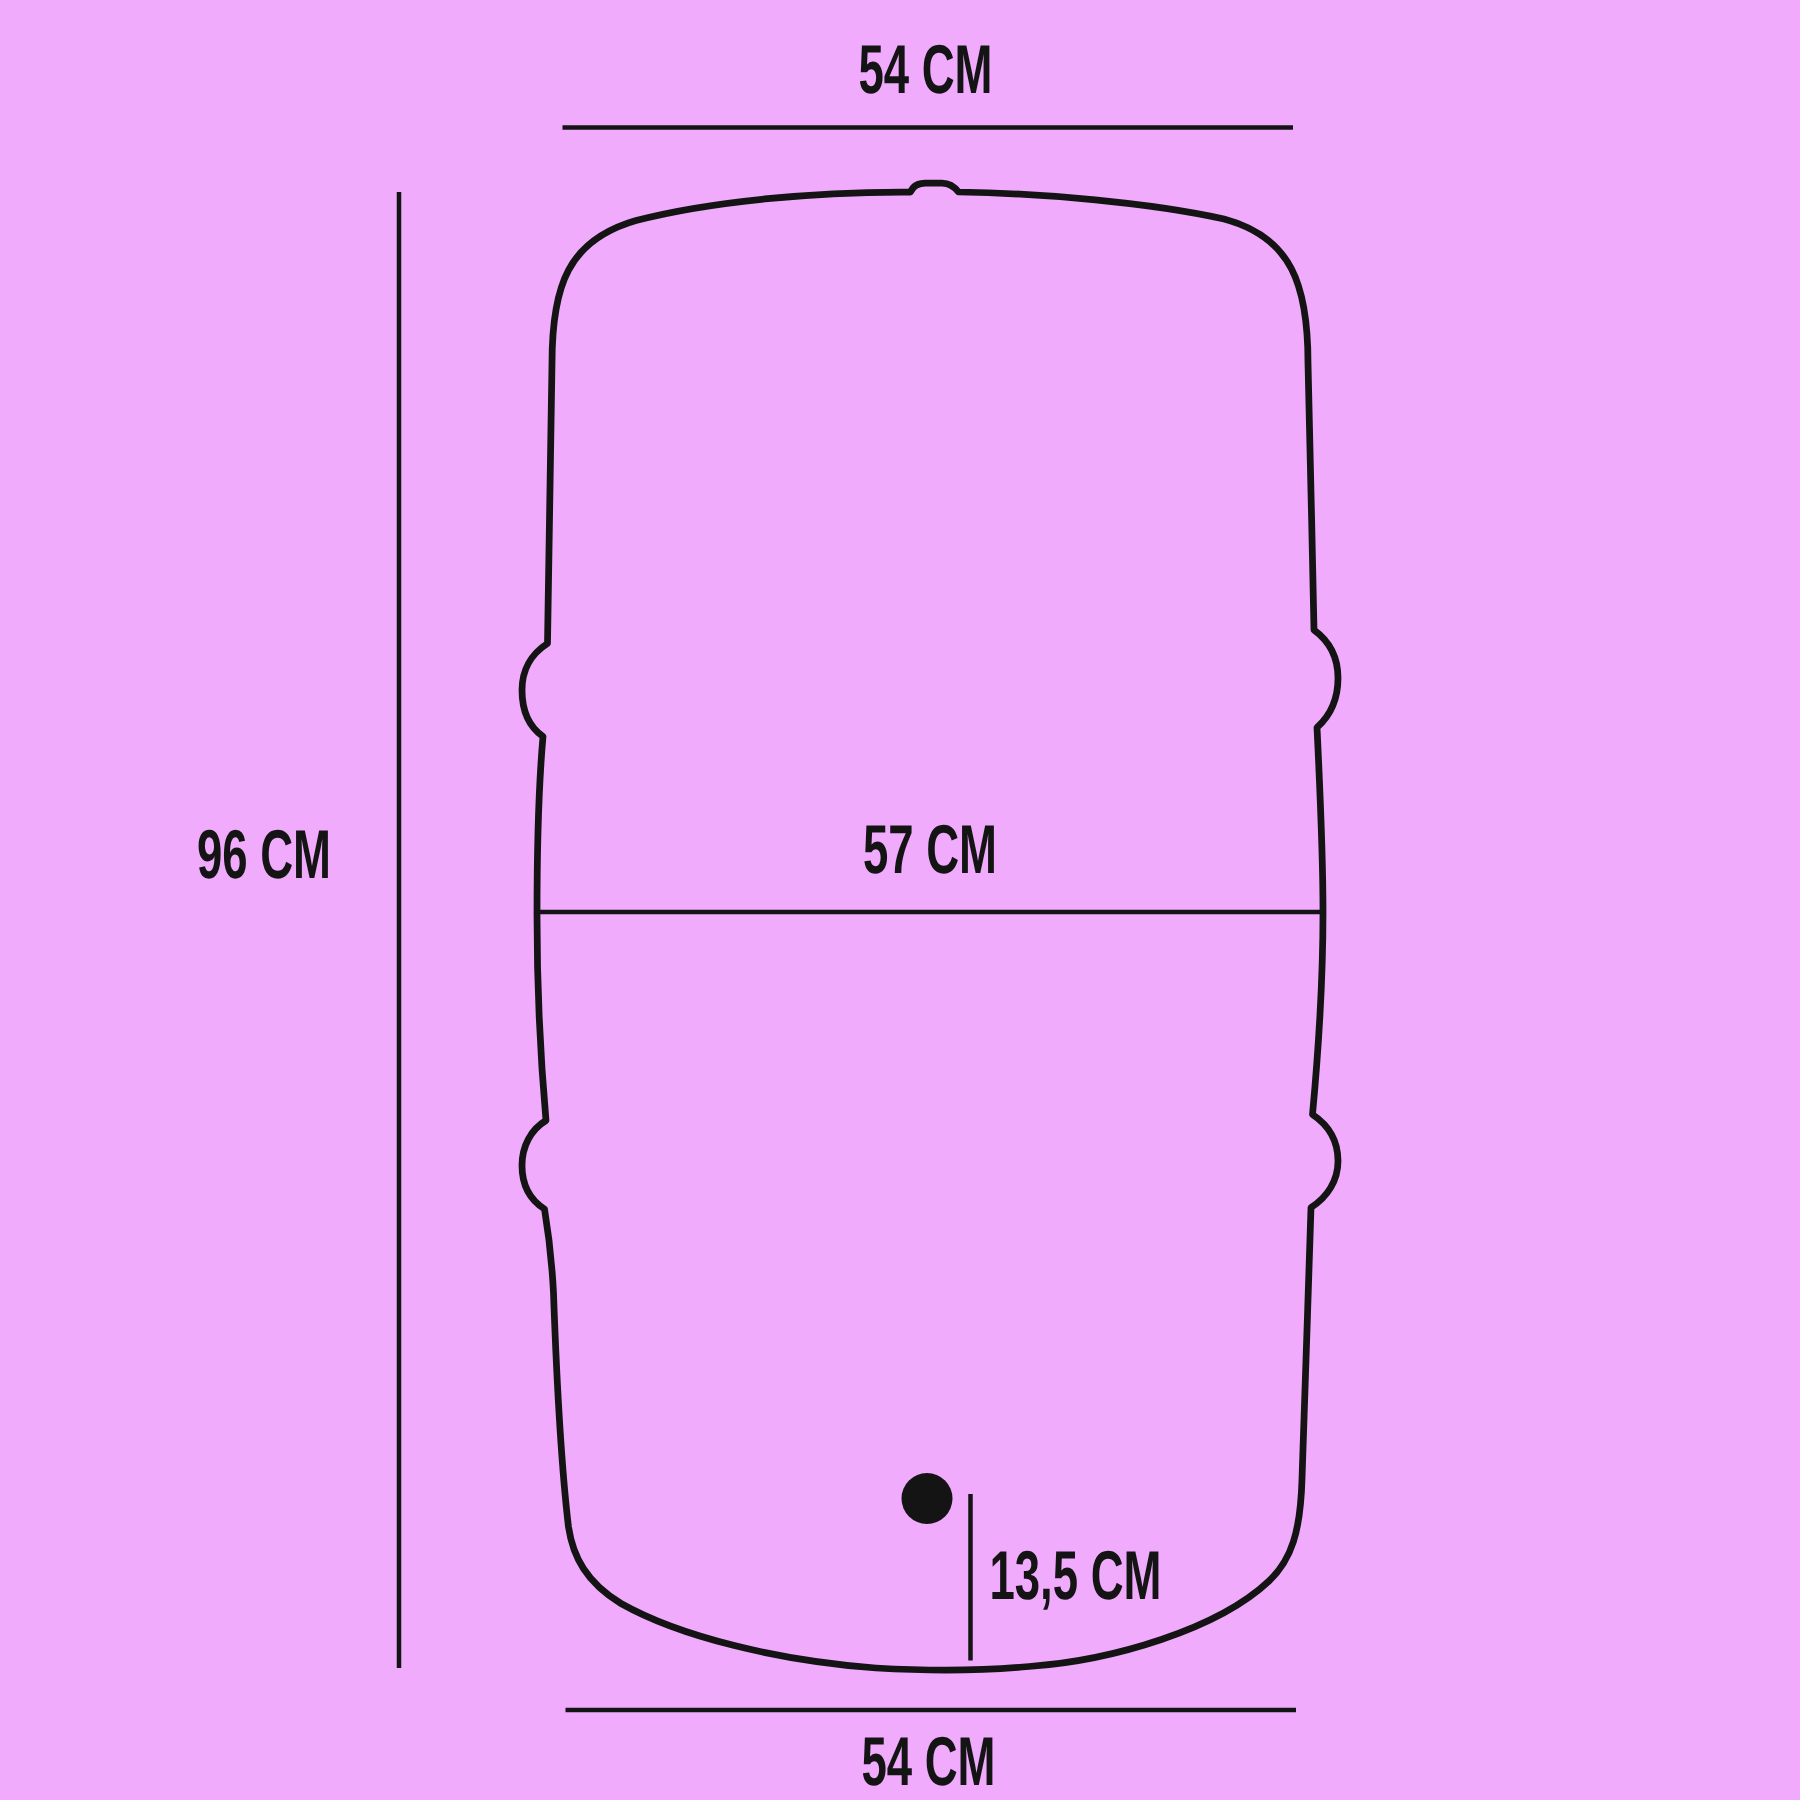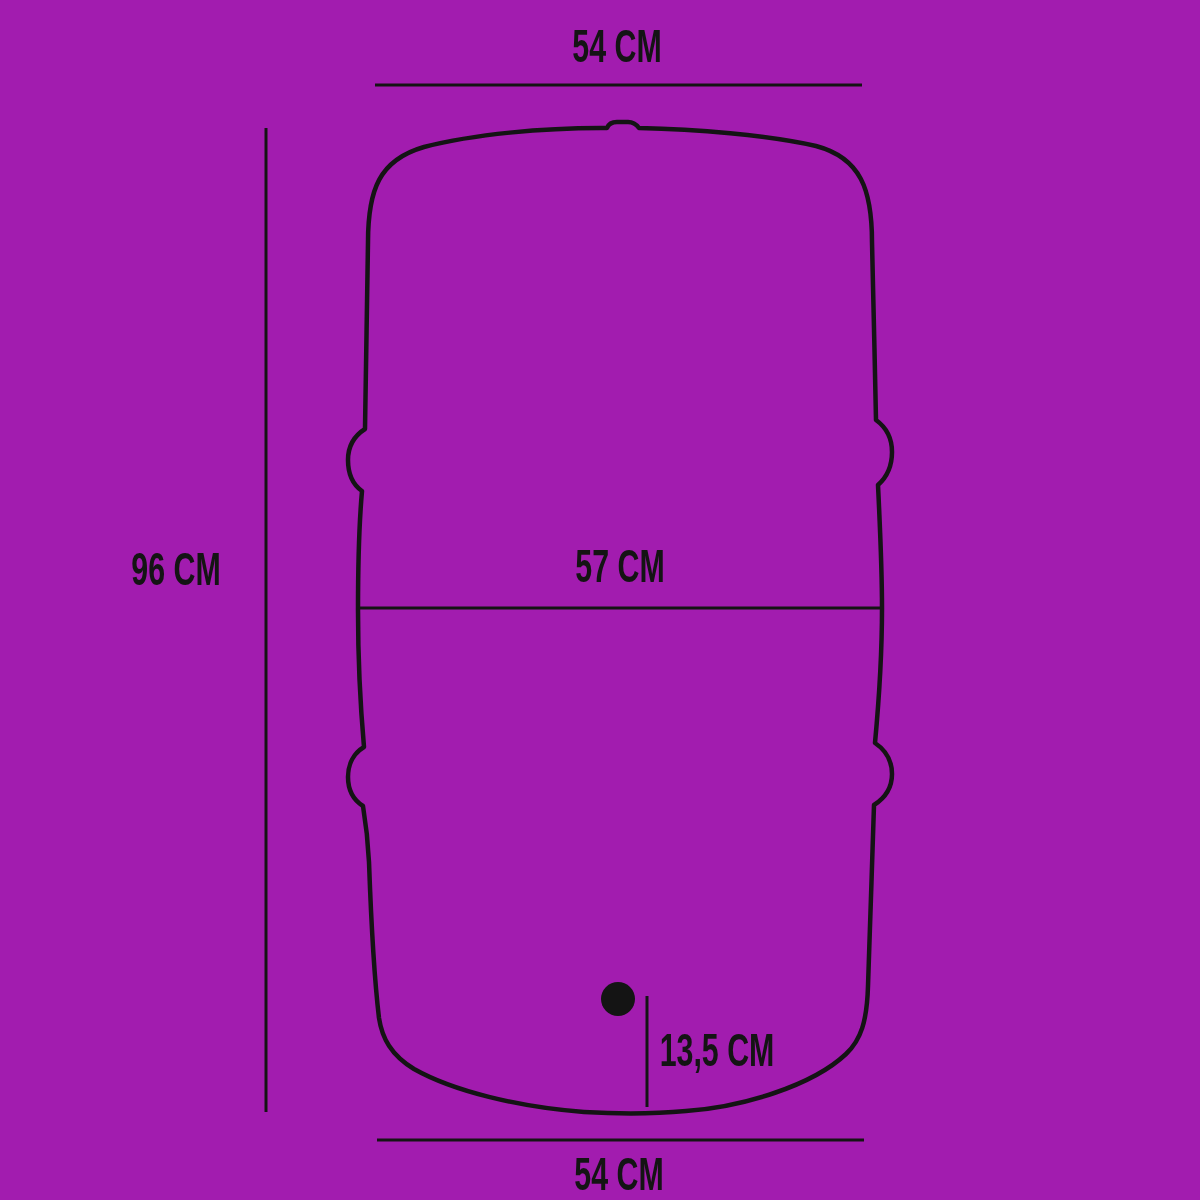--- a/index.html
+++ b/index.html
@@ -7,21 +7,21 @@
     padding: 0;
     width: 1200px;
     height: 1200px;
     background: #ffffff;
     overflow: hidden;
   }
   .stage {
     position: relative;
     width: 1200px;
     height: 1200px;
-    background: #a21caf;
+    background: #f0abfc;
   }
   svg {
     display: block;
     width: 1200px;
     height: 1200px;
   }
   text.dim-label {
     font-family: "Liberation Sans", "DejaVu Sans", sans-serif;
     font-weight: bold;
     font-size: 46px;

